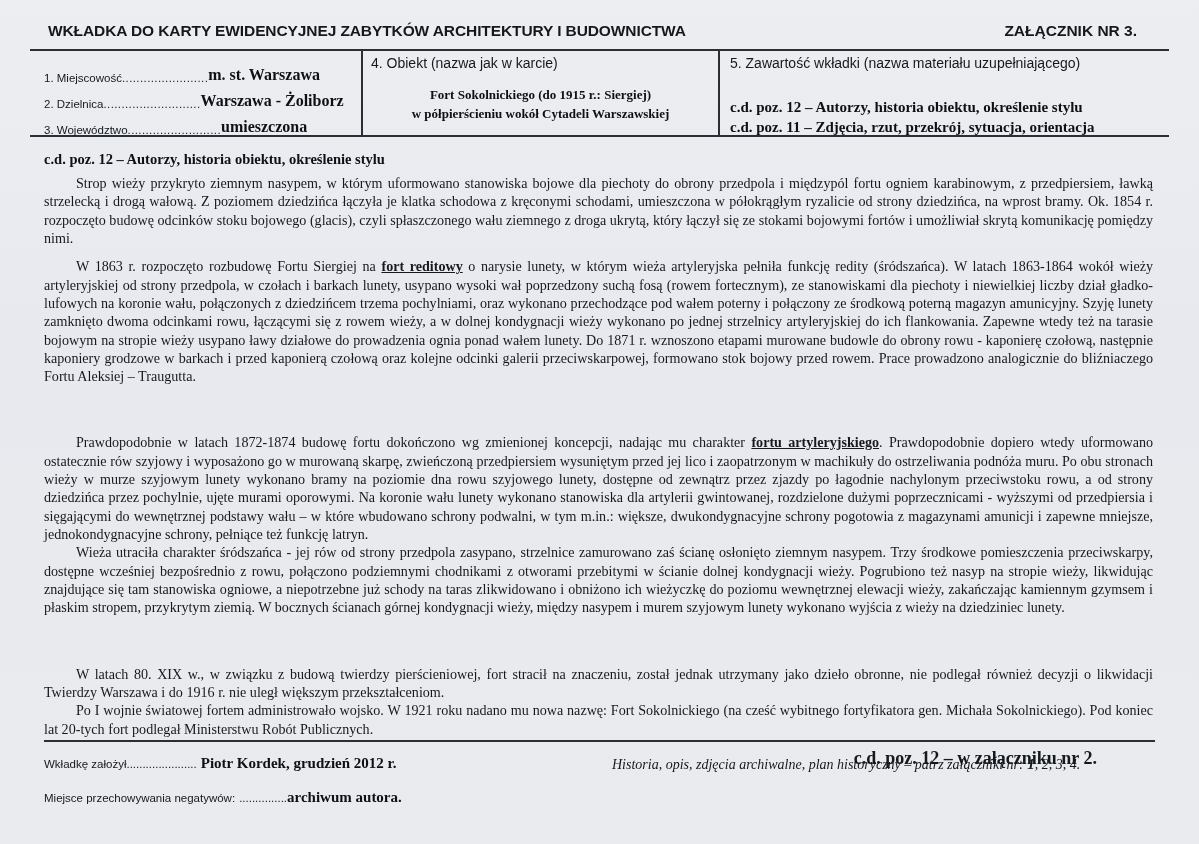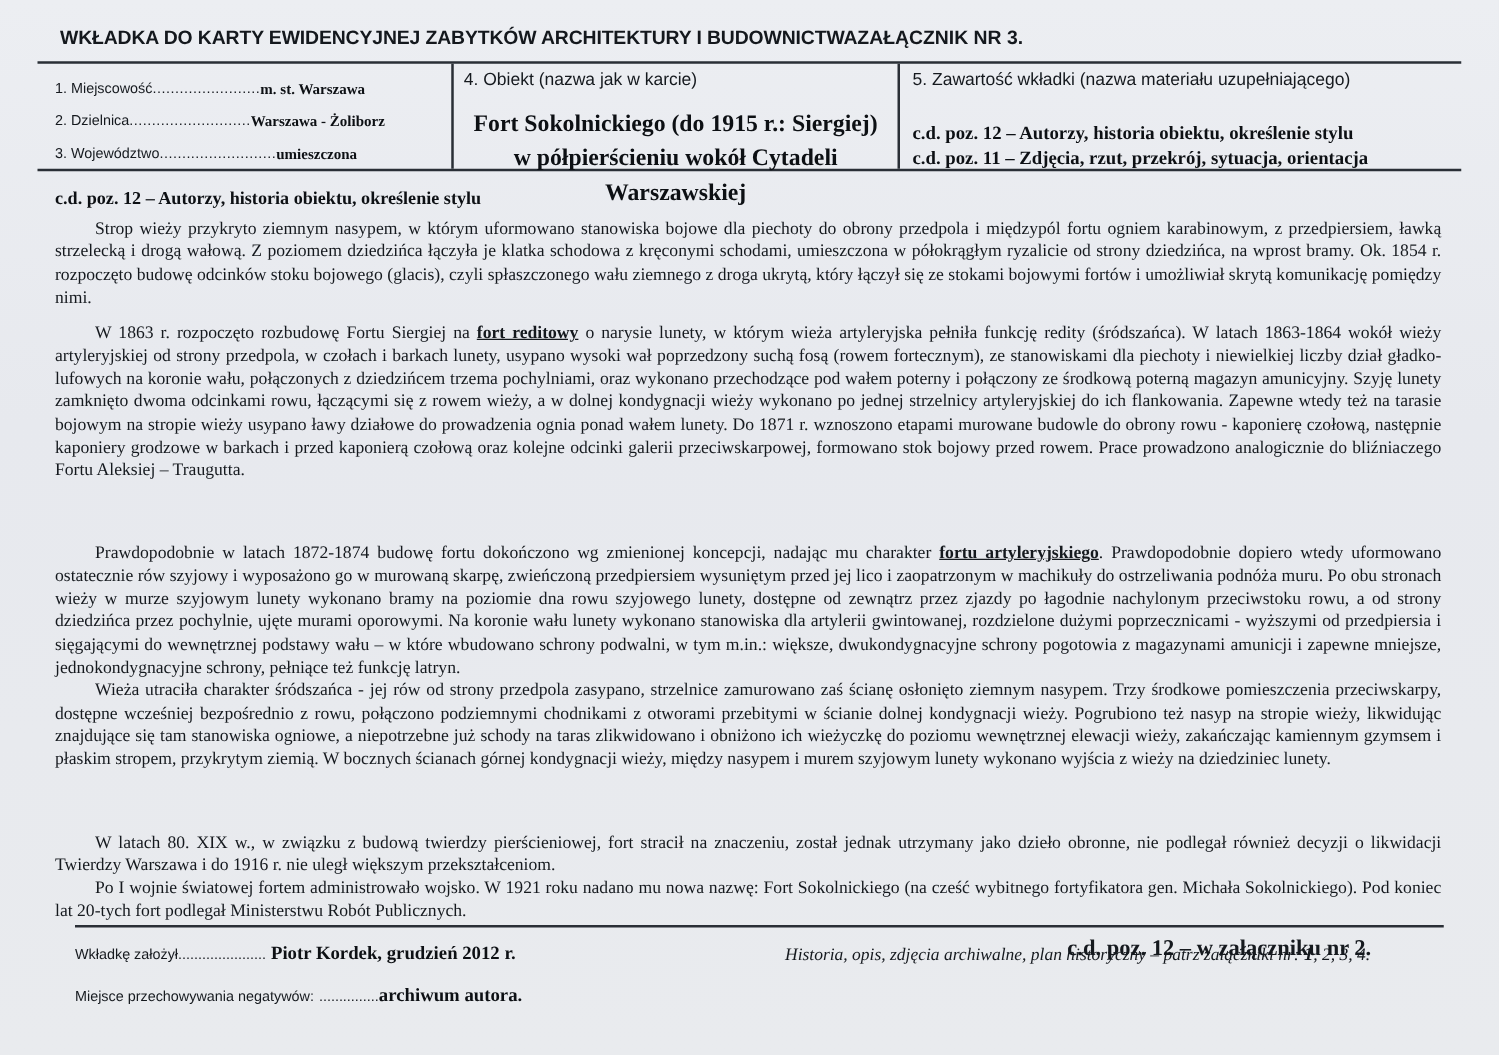--- a/index.html
+++ b/index.html
@@ -21,20 +21,21 @@
     height: 844px;
     background: linear-gradient(180deg, #eceef2 0%, #e7e9ee 40%, #e9ebee 100%);
     box-sizing: border-box;
     padding: 0 30px;
   }
 
   
   .title-row {
     display: flex;
     align-items: baseline;
+    justify-content: space-between;
     padding-top: 22px;
     padding-left: 18px;
     padding-right: 14px;
   }
   .doc-title {
     font-family: "Liberation Sans", "DejaVu Sans", sans-serif;
     font-weight: bold;
     font-size: 15.5px;
     letter-spacing: -0.1px;
     color: #14181d;
@@ -72,53 +73,53 @@
     padding: 4px 8px 0 8px;
   }
   .cell-right {
     flex: 1;
     border-left: 2px solid #2a2f36;
     padding: 4px 8px 0 10px;
   }
 
   .form-line {
     display: flex;
-    align-items: center;
+    align-items: flex-end;
     height: 26px;
     white-space: nowrap;
   }
   .form-label {
     font-family: "Liberation Sans", "DejaVu Sans", sans-serif;
     font-size: 11.5px;
     color: #15191e;
   }
   .dots {
     font-family: "Liberation Sans", "DejaVu Sans", sans-serif;
     font-size: 11.5px;
     letter-spacing: 0.4px;
     color: #15191e;
   }
   .form-value {
     font-family: "Liberation Serif", "DejaVu Serif", serif;
     font-weight: bold;
-    font-size: 12px;
+    font-size: 16px;
     color: #0d1014;
   }
 
   .cell-caption {
     font-family: "Liberation Sans", "DejaVu Sans", sans-serif;
     font-size: 14px;
     color: #15191e;
     line-height: 1.2;
   }
   .object-name {
     text-align: center;
     font-family: "Liberation Serif", "DejaVu Serif", serif;
     font-weight: bold;
-    font-size: 19px;
+    font-size: 13px;
     line-height: 1.45;
     margin-top: 14px;
     color: #0d1014;
   }
   .content-lines {
     margin-top: 25px;
     font-family: "Liberation Serif", "DejaVu Serif", serif;
     font-weight: bold;
     font-size: 15px;
     line-height: 1.35;
@@ -161,21 +162,21 @@
     font-size: 18px;
     font-weight: bold;
     margin: 10px 0 0 0;
     padding-right: 56px;
     color: #15191e;
   }
 
   
   .footer {
     position: absolute;
-    left: 46px;
+    left: 30px;
     right: 30px;
     bottom: 22px;
   }
   .footer-rule {
     border-top: 2px solid #2a2f36;
     margin: 0 14px 0 14px;
   }
   .footer-grid {
     display: flex;
     padding: 12px 14px 0 14px;

